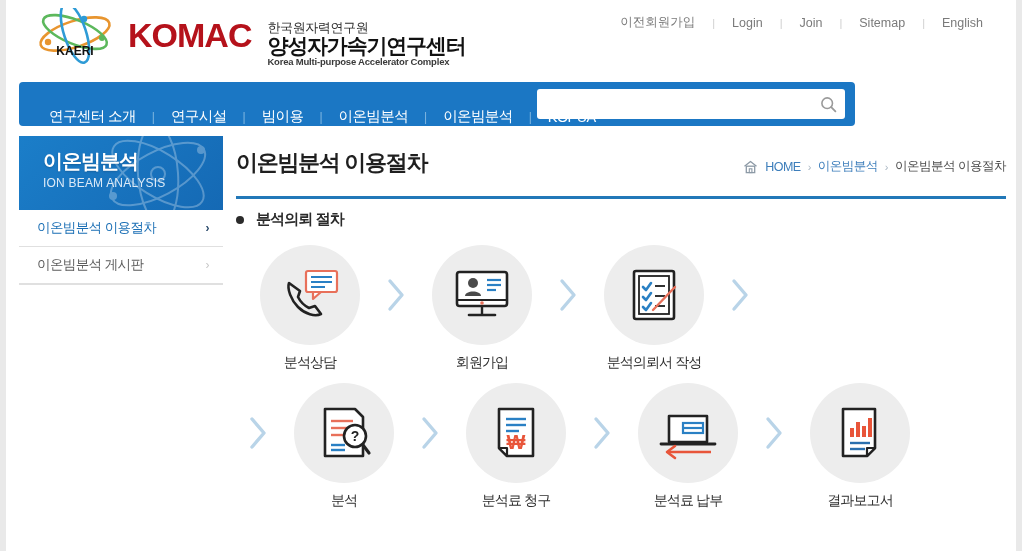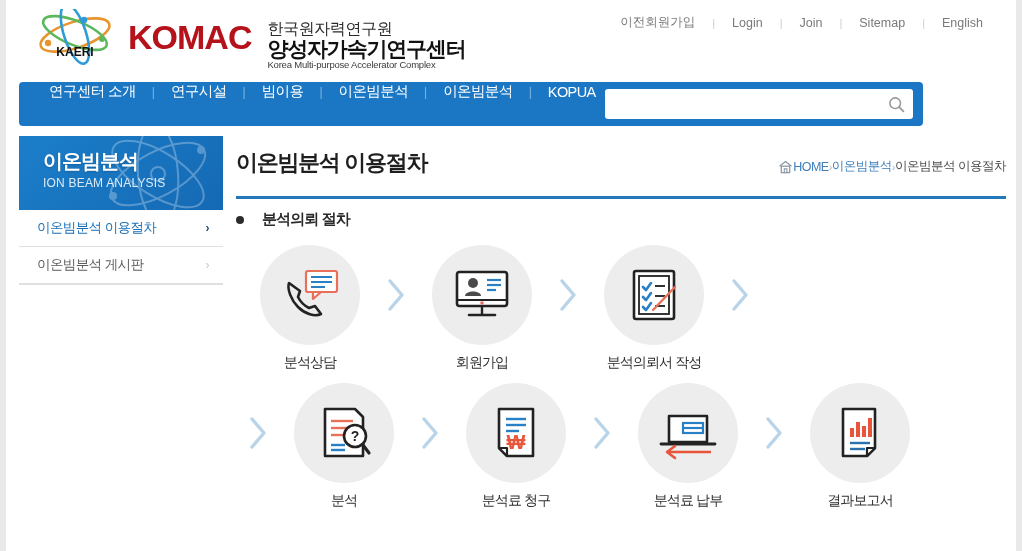--- a/index.html
+++ b/index.html
@@ -30,39 +30,39 @@
   .logo-zone {
     position: absolute; left: 26px; top: 5px;
     display: flex; align-items: center; gap: 10px;
   }
   .kaeri-mark { width: 86px; height: 56px; display: block; }
   .komac-word {
     font-size: 34px; font-weight: bold; color: #b5121b;
     letter-spacing: -1px; font-family: "Liberation Sans", sans-serif;
   }
   .komac-ko { margin-left: 6px; line-height: 1.05; }
-  .komac-ko .l1 { font-size: 16px; color: #2a2a2a; letter-spacing: -0.4px; margin-top: 16px; }
+  .komac-ko .l1 { font-size: 13px; color: #2a2a2a; letter-spacing: -0.4px; margin-top: 16px; }
   .komac-ko .l2 { font-size: 21px; font-weight: bold; color: #111; letter-spacing: -1.2px; }
-  .komac-ko .l3 { font-size: 9.5px; font-weight: normal; color: #3a3a3a; letter-spacing: -0.2px; }
+  .komac-ko .l3 { font-size: 9.5px; font-weight: bold; color: #3a3a3a; letter-spacing: -0.2px; }
 
   .utilnav {
     position: absolute; right: 20px; top: 14px;
     display: flex; align-items: center; gap: 4px;
     font-size: 12.5px; color: #7a7a7a;
   }
   .utilnav a { color: #7a7a7a; text-decoration: none; padding: 0 13px; }
   .utilnav .sep { color: #cfcfcf; font-size: 11px; }
 
   
   .gnb {
     position: absolute; left: 13px; top: 82px;
-    width: 904px; height: 44px;
+    width: 836px; height: 44px;
     background: #1b77c4;
     border-radius: 4px;
-    display: flex; align-items: flex-start;
+    display: flex; align-items: flex-end;
   }
   .gnb-items { display: flex; align-items: center; padding-left: 14px; }
   .gnb-items a {
     color: #ffffff; font-size: 14.5px; text-decoration: none;
     padding: 0 16px; letter-spacing: -0.6px; white-space: nowrap;
   }
   .gnb-items .sep { color: #7fb6e0; font-size: 12px; }
   .search-wrap {
     position: absolute; right: 10px; top: 7px;
     width: 308px; height: 30px;
@@ -110,29 +110,29 @@
 
   
   .content { position: absolute; left: 230px; top: 0; width: 770px; }
   .title-row { position: relative; height: 62px; }
   .page-title {
     position: absolute; left: 0; top: 12px;
     font-size: 22px; font-weight: bold; color: #1f1f1f; letter-spacing: -1.3px;
   }
   .breadcrumb {
     position: absolute; right: 0; top: 22px;
-    display: flex; align-items: center; 
+    display: flex; align-items: center; gap: 7px;
     font-size: 12.5px; color: #3d7ebb; letter-spacing: -0.5px;
   }
   .breadcrumb .arrow { color: #a9b6c2; font-size: 11px; }
   .breadcrumb .current { color: #4a4a4a; }
   .title-rule { position: absolute; left: 0; top: 60px; width: 770px; height: 3px; background: #2278b8; }
 
   .sec-head {
-    display: flex; align-items: center; gap: 18px;
+    display: flex; align-items: center; gap: 12px;
     margin-top: 12px; font-size: 15px; font-weight: bold;
     color: #2b2b2b; letter-spacing: -0.9px;
   }
   .sec-head .dot { width: 8px; height: 8px; border-radius: 50%; background: #2b2b2b; display: inline-block; }
 
   
   .flow { margin-top: 16px; }
   .flow-row { display: flex; align-items: flex-start; height: 138px; }
   .flow-row.row1 { padding-left: 10px; }
   .flow-row.row2 { padding-left: 0; }

